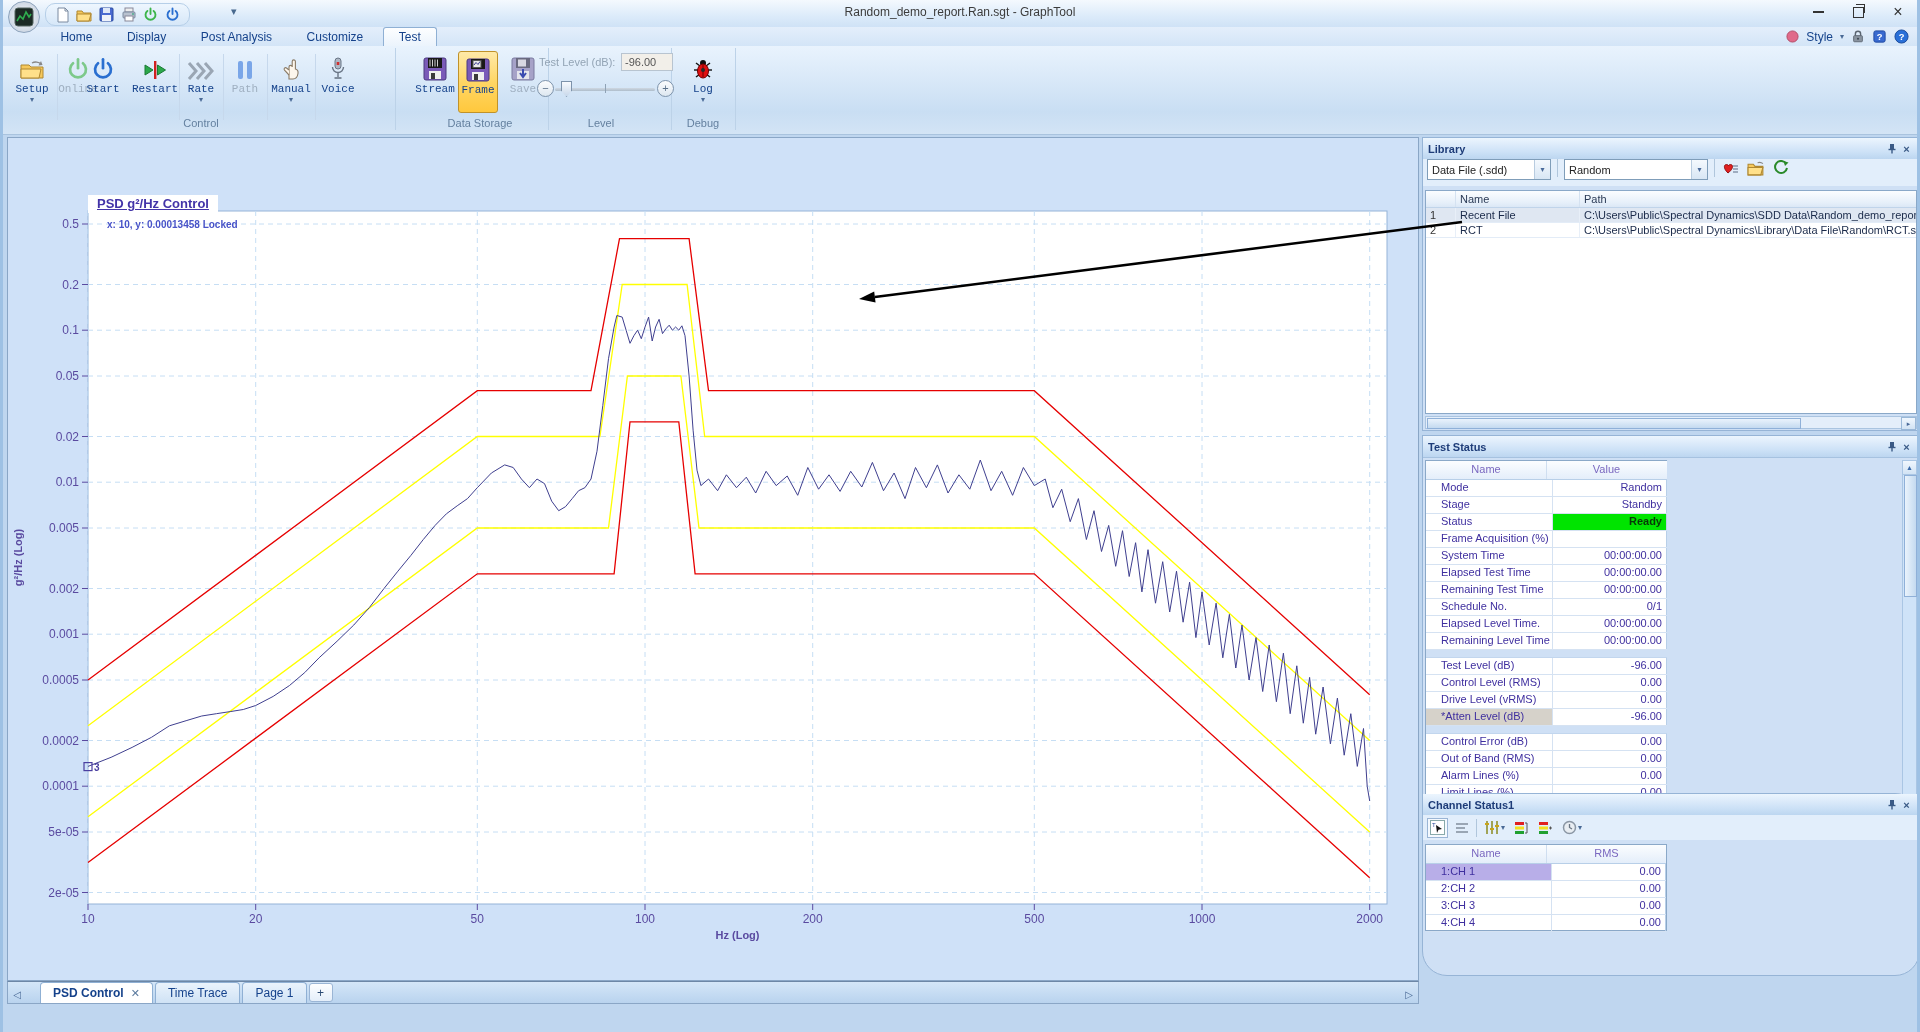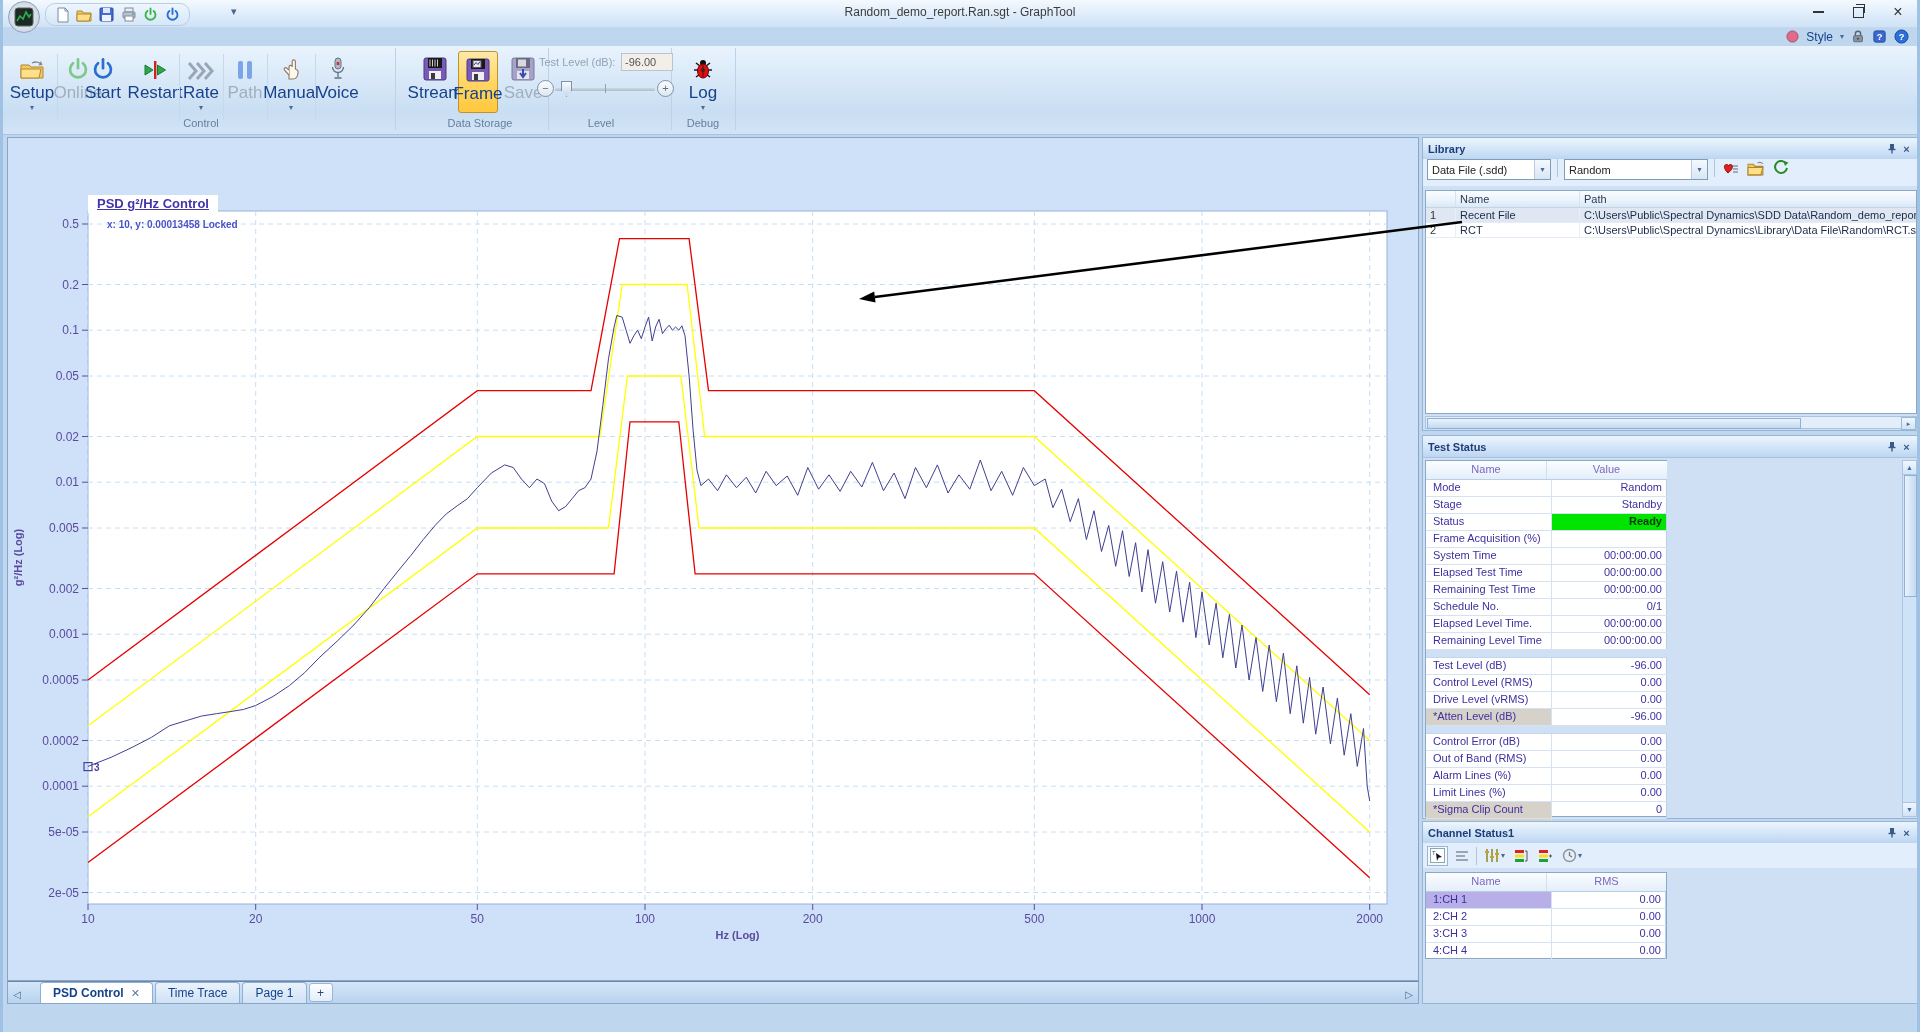--- a/index.html
+++ b/index.html
@@ -21,21 +21,21 @@
   .tabsrow{left:0;top:27px;width:100%;height:19px;background:linear-gradient(#e4eefb,#d3e5f7);}
   .rtab{display:inline-block;padding:2px 15px 3px;font-size:12px;color:#15428b;cursor:default;}
   .rtab.active{background:linear-gradient(#fdfeff,#eaf3fc);border:1px solid #8fb0d4;border-bottom:none;border-radius:3px 3px 0 0;}
   .tabs-right{right:8px;top:29px;display:flex;align-items:center;gap:7px;font-size:12px;color:#15428b;}
   
   .ribbon{left:0;top:46px;width:100%;height:88px;background:linear-gradient(#e9f3fd,#d8e8f8 40%,#c9def3 75%,#d3e4f5);border-bottom:1px solid #a9c3de;}
   .rgroup{position:absolute;top:2px;height:82px;border-right:1px solid #bcd2e8;}
   .rgroup-label{position:absolute;bottom:1px;left:0;width:100%;text-align:center;font-size:11px;color:#64809f;}
   .rbtn{position:absolute;top:3px;width:38px;height:62px;display:flex;flex-direction:column;align-items:center;justify-content:flex-start;gap:2px;border-radius:3px;}
   .rbtn .ric{height:30px;display:flex;align-items:flex-end;justify-content:center;}
-  .rbtn .rlb{font-size:17px;color:#15428b;white-space:nowrap;}
+  .rbtn .rlb{font-size:11px;color:#15428b;white-space:nowrap;font-family:Liberation Mono, monospace;}
   .rbtn.disabled .rlb{color:#9fafc0;}
   .rbtn.selected{background:linear-gradient(#ffe9a8,#ffd665 50%,#ffc83d);border:1px solid #c0922a;box-sizing:border-box;}
   .mini-caret{font-size:8px;color:#4a6a96;line-height:5px;}
   .vsep{position:absolute;top:6px;height:66px;border-left:1px solid #c6d8ec;}
   .level-lbl{font-size:11px;color:#93a4b5;}
   .level-input{width:44px;height:16px;background:#f2efe9;border:1px solid #b8c4d0;font-size:11px;color:#555;text-align:left;padding:0 3px;}
   .slider-track{position:absolute;height:3px;background:linear-gradient(#cfd8e2,#aebdcb);border-radius:2px;top:7px;}
   .slider-tick{position:absolute;top:3px;width:1px;height:9px;background:#8fa2b5;}
   .pm{width:15px;height:15px;border-radius:50%;border:1px solid #7d93ab;background:linear-gradient(#fcfdfe,#dde7f0);color:#5a7089;font-size:11px;display:flex;align-items:center;justify-content:center;line-height:1;}
   .sl-thumb{position:absolute;top:0;width:9px;height:14px;background:linear-gradient(#f8fbfe,#c8d8ea);border:1px solid #7d93ab;clip-path:polygon(0 0,100% 0,100% 60%,50% 100%,0 60%);}
@@ -71,21 +71,21 @@
   .g-row{display:flex;border-bottom:1px solid #e3ecf7;}
   .g-row .c{font-size:11px;color:#1a2a4a;padding:1px 4px;box-sizing:border-box;border-right:1px solid #e8eff8;white-space:nowrap;overflow:hidden;}
   .hscroll{position:absolute;height:13px;background:#e4eefa;border:1px solid #aac4e0;box-sizing:border-box;}
   .hthumb{position:absolute;top:1px;height:9px;background:linear-gradient(#eaf3fc,#c4daf0);border:1px solid #8fb0d8;}
   .sarrow{position:absolute;top:0;width:13px;height:11px;display:flex;align-items:center;justify-content:center;font-size:7px;color:#4a6a9a;background:linear-gradient(#f0f7fe,#d2e3f4);border:1px solid #9ab8d8;}
   
   .stable{position:absolute;background:#fff;border:1px solid #8aa8c8;box-sizing:border-box;}
   .st-head{display:flex;height:18px;background:linear-gradient(#fbfdff,#e4eefa);border-bottom:1px solid #b8cfe8;}
   .st-head .hc{font-size:11px;color:#7a68c0;text-align:center;padding-top:2px;box-sizing:border-box;border-right:1px solid #cfdef0;}
   .ts-row{display:flex;height:16px;border-bottom:1px solid #d5e2f2;}
-  .ts-row .n{width:131px;font-size:11px;color:#3f2f9f;padding:1px 7px;box-sizing:border-box;border-right:1px solid #d5e2f2;white-space:nowrap;overflow:hidden;}
+  .ts-row .n{width:131px;font-size:11px;color:#3f2f9f;padding:1px 15px;box-sizing:border-box;border-right:1px solid #d5e2f2;white-space:nowrap;overflow:hidden;}
   .ts-row .v{width:119px;font-size:11px;color:#3f2f9f;padding:1px 4px;box-sizing:border-box;text-align:right;border-right:1px solid #b8cfe8;}
   .ts-row .n.gray{background:#d6d2ca;}
   .ts-row .v.ready{background:#00e400;color:#083808;font-weight:bold;}
   .ts-sep{height:7px;background:#cfe0f5;border-bottom:1px solid #c2d6ee;}
   .vscroll{position:absolute;width:15px;background:#cfe3f8;border:1px solid #aac6e4;box-sizing:border-box;}
   .vthumb{position:absolute;left:1px;width:11px;background:linear-gradient(90deg,#eaf3fc,#c4daf0);border:1px solid #8fb0d8;}
   .va{position:absolute;left:0;width:13px;height:13px;display:flex;align-items:center;justify-content:center;font-size:7px;color:#3a6aaa;background:linear-gradient(#f0f7fe,#d2e3f4);border-bottom:1px solid #aac6e4;}
   .ch-toolbar{position:absolute;left:0;top:21px;width:100%;height:25px;background:#e2eefb;display:flex;align-items:center;gap:5px;padding:0 4px;box-sizing:border-box;}
   .chicon{height:18px;display:flex;align-items:center;justify-content:center;gap:1px;padding:0 2px;}
   .chicon.sunken{background:#f4f9fe;border:1px solid #9ab5d5;}
@@ -156,20 +156,28 @@
       <span class="winbtn">
           <span class="min-glyph"></span>
         </span>
       <span class="winbtn">
           <span class="restore-glyph"></span>
         </span>
       <span class="winbtn" style="font-size:16px;">×</span>
     </div>
   </div>
 
+  <div class="abs tabsrow">
+    <span style="display:inline-block;width:38px;"></span>
+    <span class="rtab">Home</span>
+    <span class="rtab">Display</span>
+    <span class="rtab">Post Analysis</span>
+    <span class="rtab">Customize</span>
+    <span class="rtab active">Test</span>
+  </div>
   <div class="abs tabs-right">
     <svg width="13" height="13" viewBox="0 0 14 14">
         <circle cx="7" cy="7" r="6" fill="#e06a8a" stroke="#b04a66"></circle>
       </svg>
     <span>Style</span>
     <span style="font-size:8px;color:#4a6a96;">▾</span>
     <svg width="14" height="15" viewBox="0 0 16 16">
         <rect x="3" y="7" width="10" height="7" rx="1" fill="#8a94a0" stroke="#5a6470"></rect>
         <path d="M5 7V5a3 3 0 0 1 6 0v2" fill="none" stroke="#5a6470" stroke-width="1.6"></path>
         <circle cx="8" cy="10.5" r="1.2" fill="#404a56"></circle>
@@ -640,21 +648,21 @@
           <div class="v">0</div>
         </div>
     </div>
     <div class="vscroll" style="right:2px;top:24px;height:357px;">
       <div class="va" style="top:0;">▲</div>
       <div class="vthumb" style="top:14px;height:120px;"></div>
       <div class="va" style="bottom:0;border-top:1px solid #aac6e4;border-bottom:none;">▼</div>
     </div>
   </div>
 
-  <div class="dock-panel" style="top:821px;height:183px;">
+  <div class="dock-panel" style="top:793px;height:183px;border-radius:25px;">
     <div class="ptitle">
       <span>Channel Status1</span>
         <span class="sp"></span>
       <span class="picon">
           <svg width="10" height="11" viewBox="0 0 10 11">
             <rect x="3" y="1" width="4" height="5" fill="#3a5a86"></rect>
             <line x1="1.5" y1="6.5" x2="8.5" y2="6.5" stroke="#3a5a86" stroke-width="1.4"></line>
             <line x1="5" y1="6.5" x2="5" y2="10.5" stroke="#3a5a86" stroke-width="1.4"></line>
           </svg>
         </span>

